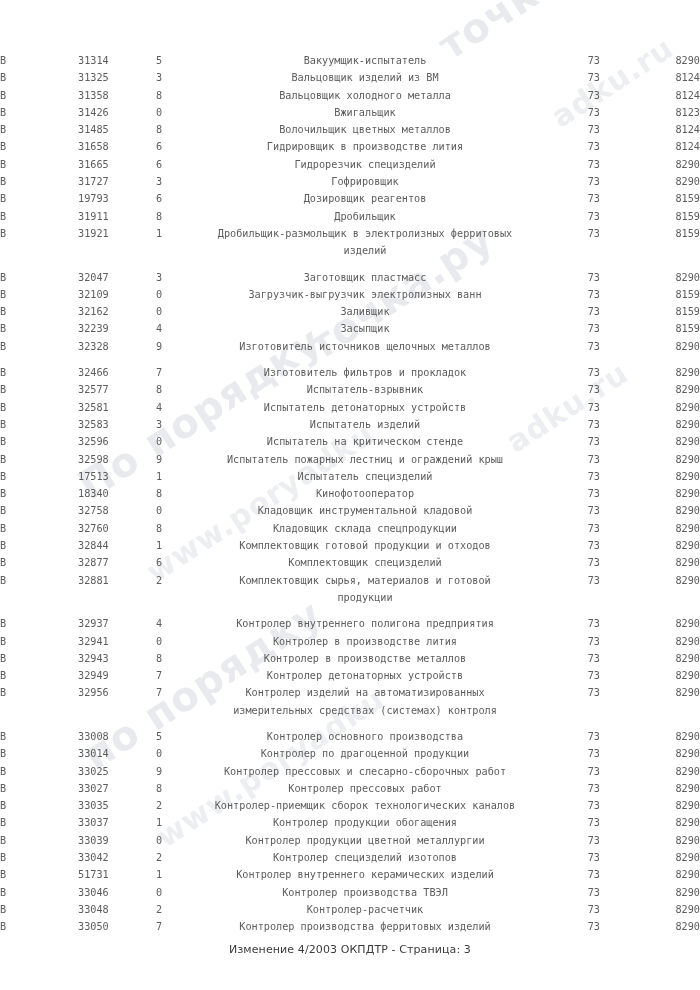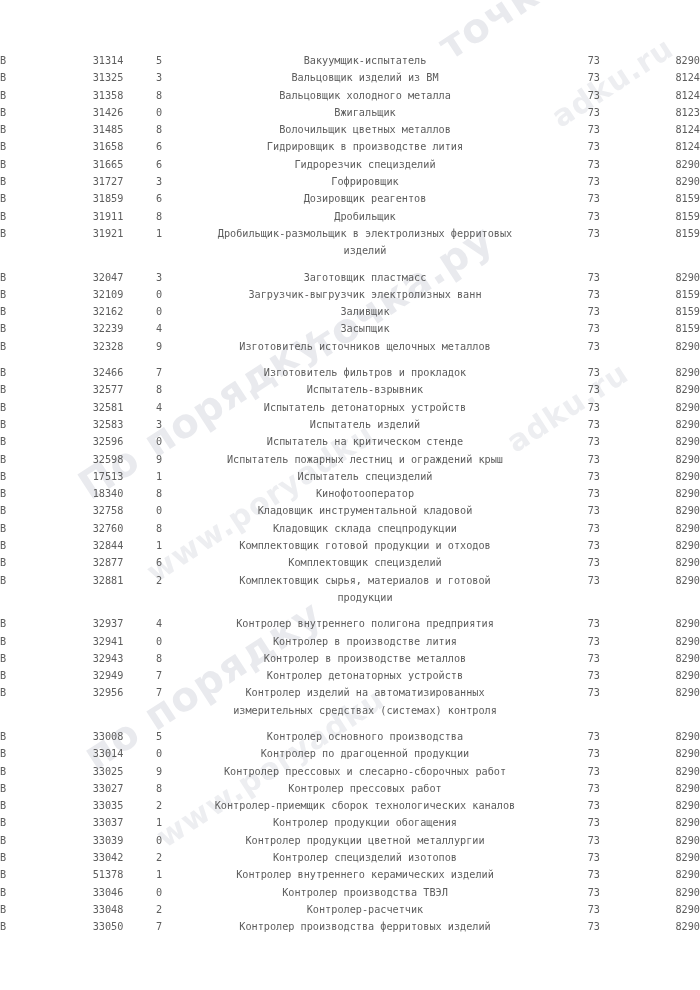--- a/index.html
+++ b/index.html
@@ -68,21 +68,21 @@
   }
   col.c-section { width: 36px; }
   col.c-cat     { width: 42px; }
   col.c-code    { width: 60px; }
   col.c-chk     { width: 42px; }
   col.c-name    { width: 370px; }
   col.c-okz     { width: 50px; }
   col.c-etks    { width: 100px; }
 
   td.section { text-align: left;  padding-left: 14px; }
-  td.code    { text-align: center; }
+  td.code    { text-align: left; }
   td.chk     { text-align: center; }
   td.name    { text-align: center;  padding-left: 11px; padding-right: 6px; }
   td.okz     { text-align: right; padding-right: 6px; }
   td.etks    { text-align: right;  padding-left: 22px; margin-top: 27px; }
 
   
   tr.spacer td { height: 9px; line-height: 9px; font-size: 0; }
 
   
   #footer {
@@ -196,21 +196,21 @@
             <td></td>
             <td class="code">31727</td>
             <td class="chk">3</td>
             <td class="name">Гофрировщик</td>
             <td class="okz">73</td>
             <td class="etks">8290</td>
           </tr>
           <tr>
             <td class="section">В</td>
             <td></td>
-            <td class="code">31859</td>
+            <td class="code">19793</td>
             <td class="chk">6</td>
             <td class="name">Дозировщик реагентов</td>
             <td class="okz">73</td>
             <td class="etks">8159</td>
           </tr>
           <tr>
             <td class="section">В</td>
             <td></td>
             <td class="code">31911</td>
             <td class="chk">8</td>
@@ -517,21 +517,21 @@
             <td></td>
             <td class="code">33042</td>
             <td class="chk">2</td>
             <td class="name">Контролер специзделий изотопов</td>
             <td class="okz">73</td>
             <td class="etks">8290</td>
           </tr>
           <tr>
             <td class="section">В</td>
             <td></td>
-            <td class="code">51378</td>
+            <td class="code">51731</td>
             <td class="chk">1</td>
             <td class="name">Контролер внутреннего керамических изделий</td>
             <td class="okz">73</td>
             <td class="etks">8290</td>
           </tr>
           <tr>
             <td class="section">В</td>
             <td></td>
             <td class="code">33046</td>
             <td class="chk">0</td>
@@ -554,14 +554,17 @@
             <td class="code">33050</td>
             <td class="chk">7</td>
             <td class="name">Контролер производства ферритовых изделий</td>
             <td class="okz">73</td>
             <td class="etks">8290</td>
           </tr>
         </tbody>
     </table>
   </div>
 
+  <div id="footer">
+    <span class="ftext">Изменение 4/2003 ОКПДТР - Страница: 3</span>
+  </div>
 
 </div>
 
 </body></html>

